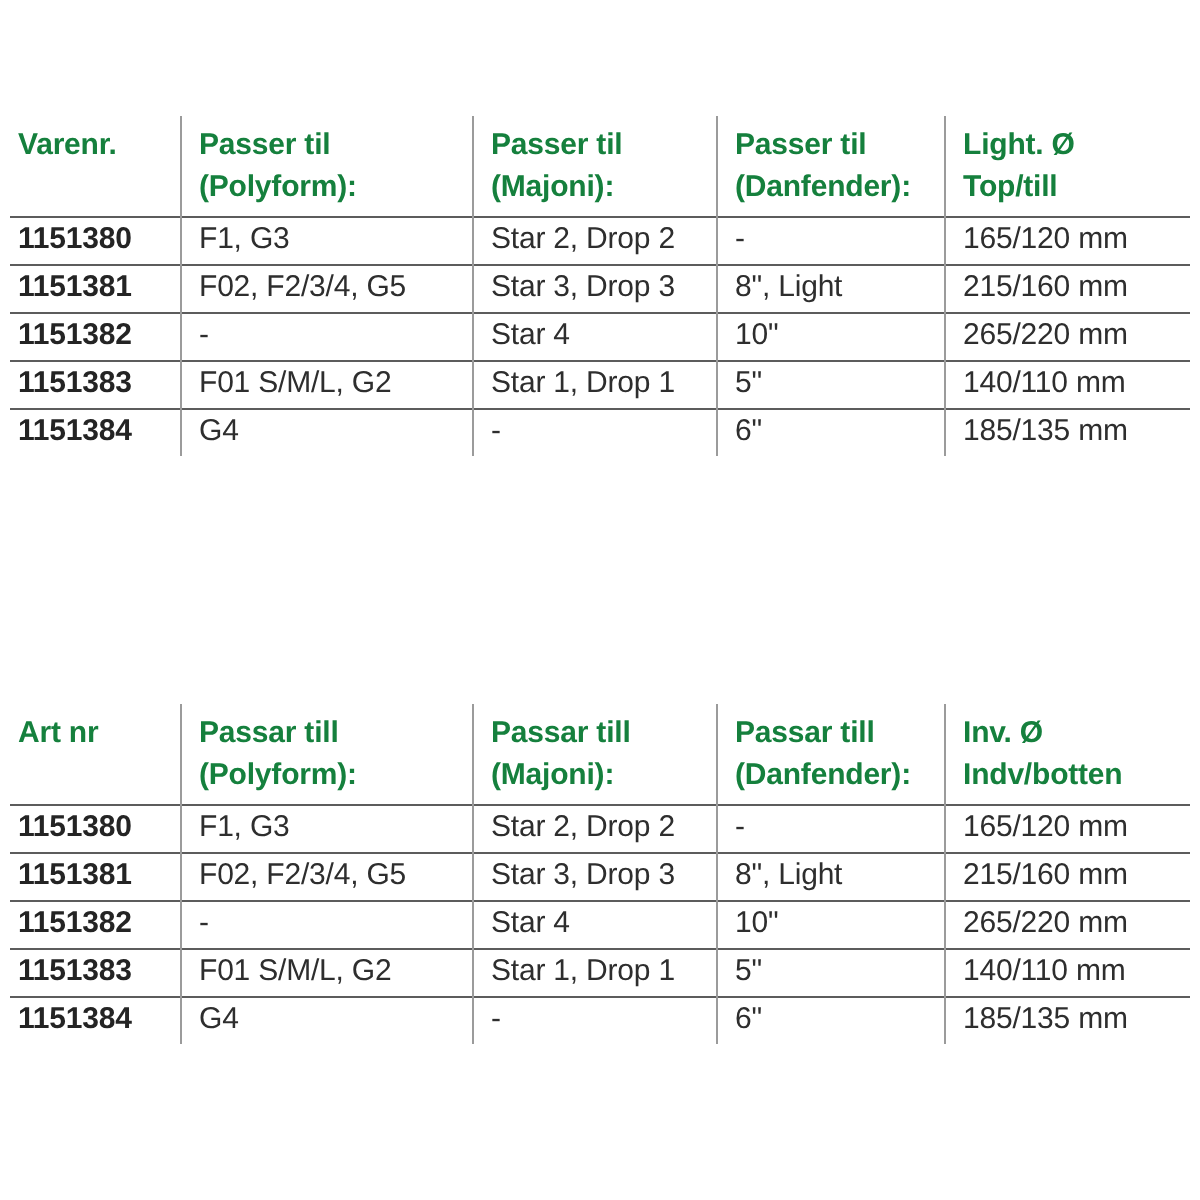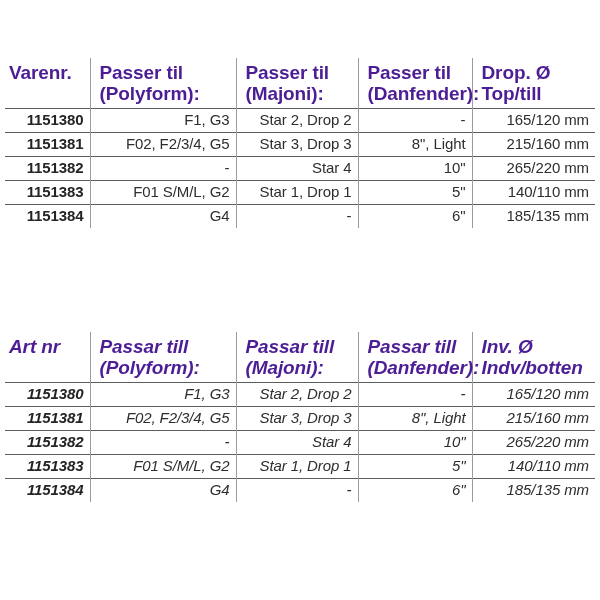--- a/index.html
+++ b/index.html
@@ -16,55 +16,54 @@
     width: 600px;
     height: 600px;
     background: #ffffff;
   }
   .tbl-wrap {
     position: absolute;
     left: 5px;
     width: 590px;
   }
   #table-da { top: 58px; }
-  #table-sv { top: 332px; font-style: italic; }
+  #table-sv { top: 352px; }
 
   table.spec {
     border-collapse: collapse;
     table-layout: fixed;
     width: 590px;
     color: #2e2e2e;
     letter-spacing: -0.1px;
   }
   table.spec col.c1 { width: 85px; }
   table.spec col.c2 { width: 146px; }
   table.spec col.c3 { width: 122px; }
   table.spec col.c4 { width: 114px; }
   table.spec col.c5 { width: 123px; }
 
   table.spec th,
   table.spec td {
     border-left: 1px solid #9b9b9b;
-    text-align: right;
   }
   table.spec th:first-child,
   table.spec td:first-child {
     border-left: none;
   }
 
   table.spec thead th {
     height: 50px;
     box-sizing: border-box;
     vertical-align: top;
     text-align: left;
     font-weight: bold;
-    font-size: 19px;
+    font-size: 15px;
     line-height: 21px;
     padding: 4px 6px 0 9px;
-    color: #4c1d95;
+    color: #15803d;
   }
   table.spec thead th:first-child { padding-left: 4px; }
 
   table.spec tbody td {
     border-top: 1.5px solid #5c5c5c;
     height: 22px;
     box-sizing: content-box;
     font-size: 15px;
     line-height: 20px;
     vertical-align: middle;
@@ -105,21 +104,21 @@
           </th>
           <th>
             <span>Passer til</span>
             <span class="hline2">(Majoni):</span>
           </th>
           <th>
             <span>Passer til</span>
             <span class="hline2">(Danfender):</span>
           </th>
           <th>
-            <span>Drop. Ø</span>
+            <span>Light. Ø</span>
             <span class="hline2">Top/till</span>
           </th>
         </tr>
       </thead>
       <tbody>
         <tr>
           <td class="num">1151380</td>
           <td>F1, G3</td>
           <td>Star 2, Drop 2</td>
           <td>-</td>

